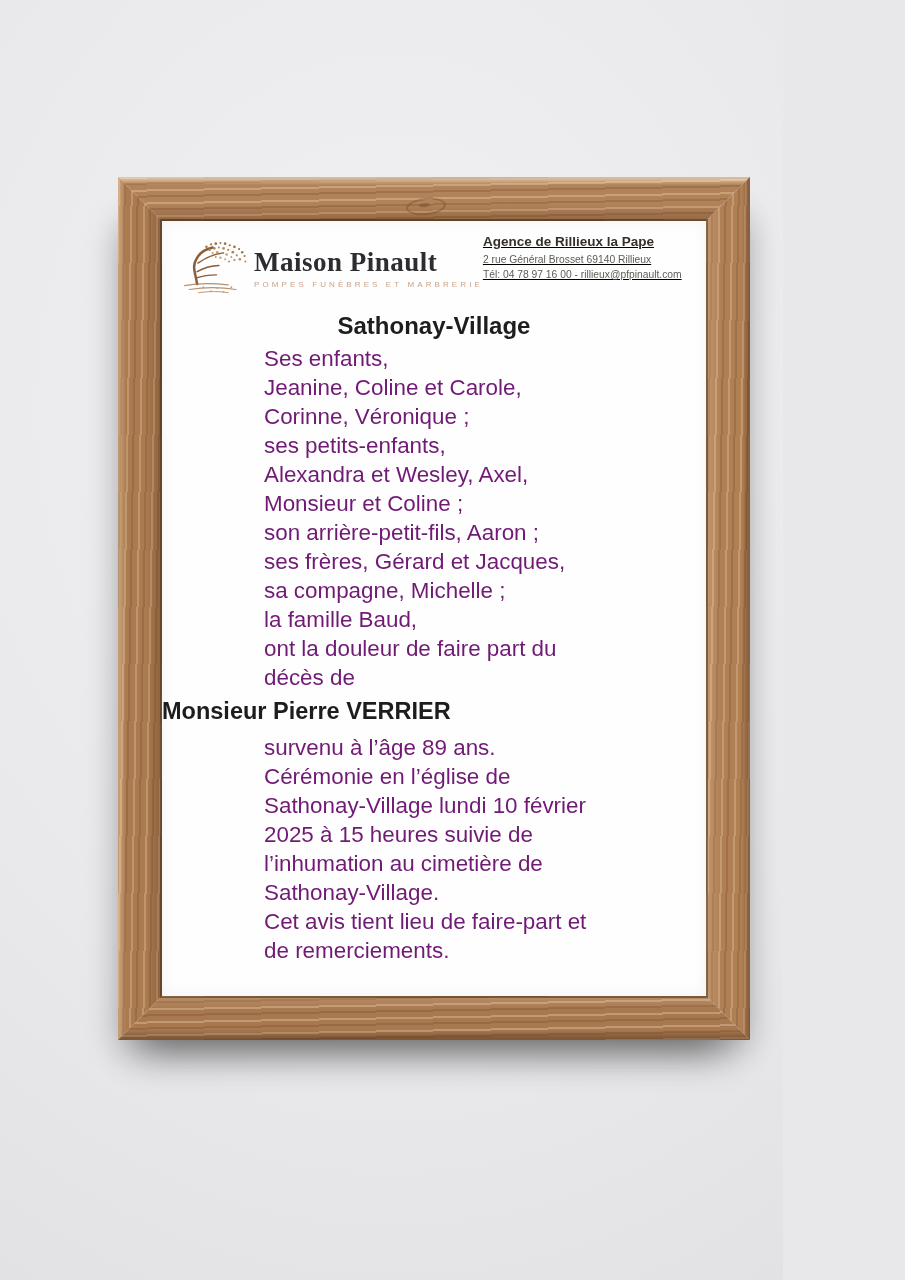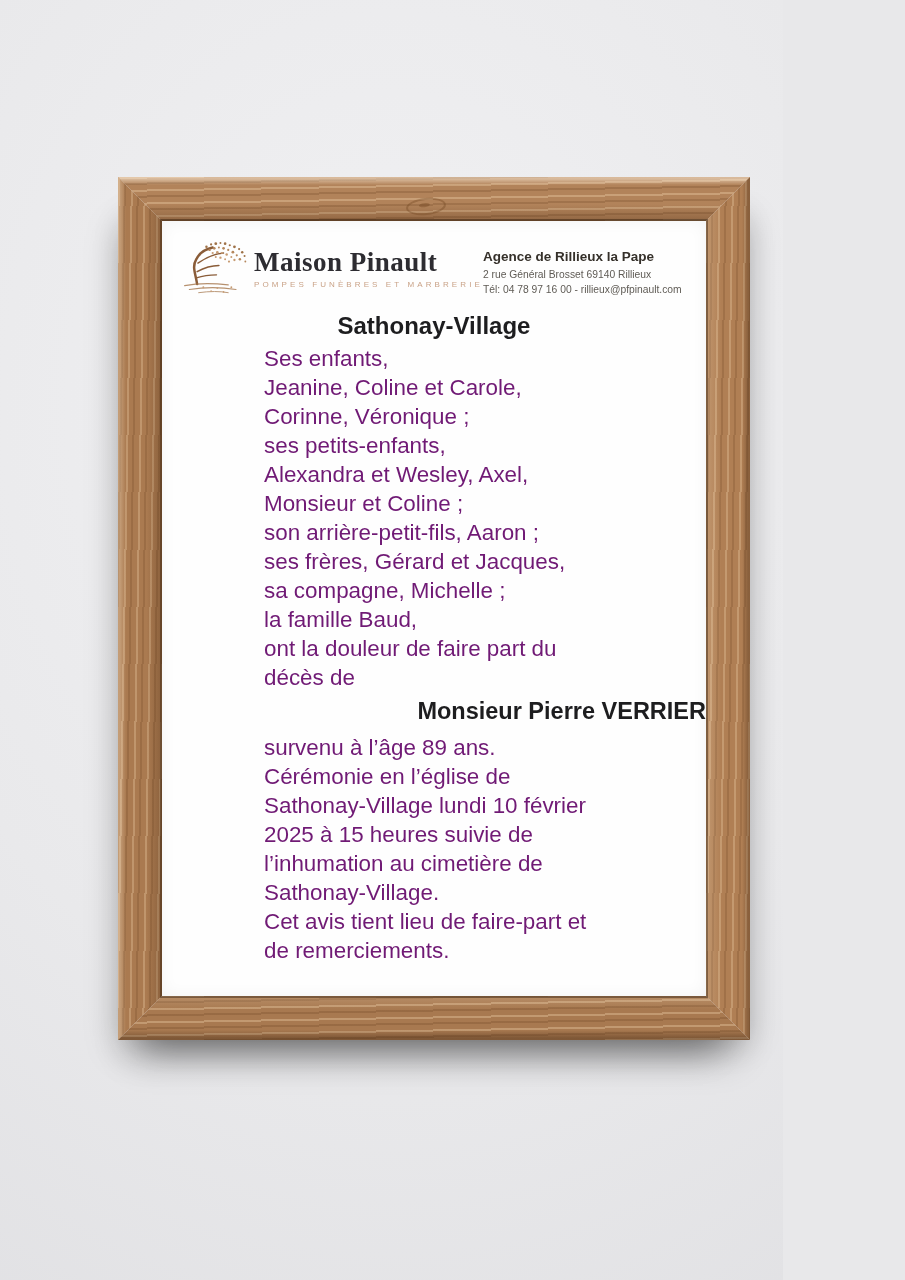--- a/index.html
+++ b/index.html
@@ -55,28 +55,28 @@
     position:absolute;left:44px;top:44px;right:44px;bottom:44px;background:#fefefe;
     box-shadow:0 0 0 2px rgba(61,37,17,.5), inset 0 0 16px rgba(0,0,0,.05);
   }
   
   .header{display:flex;align-items:flex-start;padding:13px 20px 0 18px;}
   .logo{width:70px;height:66px;flex:none;}
   .brand{margin:13px 0 0 4px;}
   .brand-name{font-family:"Liberation Serif", serif;font-size:27px;font-weight:600;
     color:#2d2c31;letter-spacing:.5px;line-height:30px;white-space:nowrap;}
   .brand-tagline{font-size:8px;letter-spacing:3.1px;color:#c9a287;margin-top:3px;white-space:nowrap;}
-  .agency{margin-left:auto;margin-top:15px;width:214px;flex:none;}
+  .agency{margin-left:auto;width:214px;flex:none;text-decoration:underline;}
   .agency-title{font-size:13.5px;font-weight:bold;color:#35302a;margin-bottom:5px;}
   .agency-line{font-size:10.3px;color:#5f5b55;margin-bottom:4px;}
   
   .city{font-size:24px;font-weight:bold;color:#1d1d1f;text-align:center;margin:11px 0 3px;line-height:30px;}
   .lines{padding-left:102px;padding-right:30px;}
   .line{font-size:22.4px;line-height:29px;color:#701a75;white-space:nowrap;}
-  .deceased{font-size:23.5px;font-weight:bold;color:#1d1d1f;text-align:right;margin:5px 0 7px;line-height:29px;}
+  .deceased{font-size:23.5px;font-weight:bold;color:#1d1d1f;text-align:left;margin:5px 0 7px;line-height:29px;}
 </style>
 </head>
 <body>
 
 <div class="scene">
   <div class="frame">
     <div class="wood wood-top wood-grain-h">
       <div class="knot"></div>
     </div>
     <div class="wood wood-left wood-grain-v"></div>

